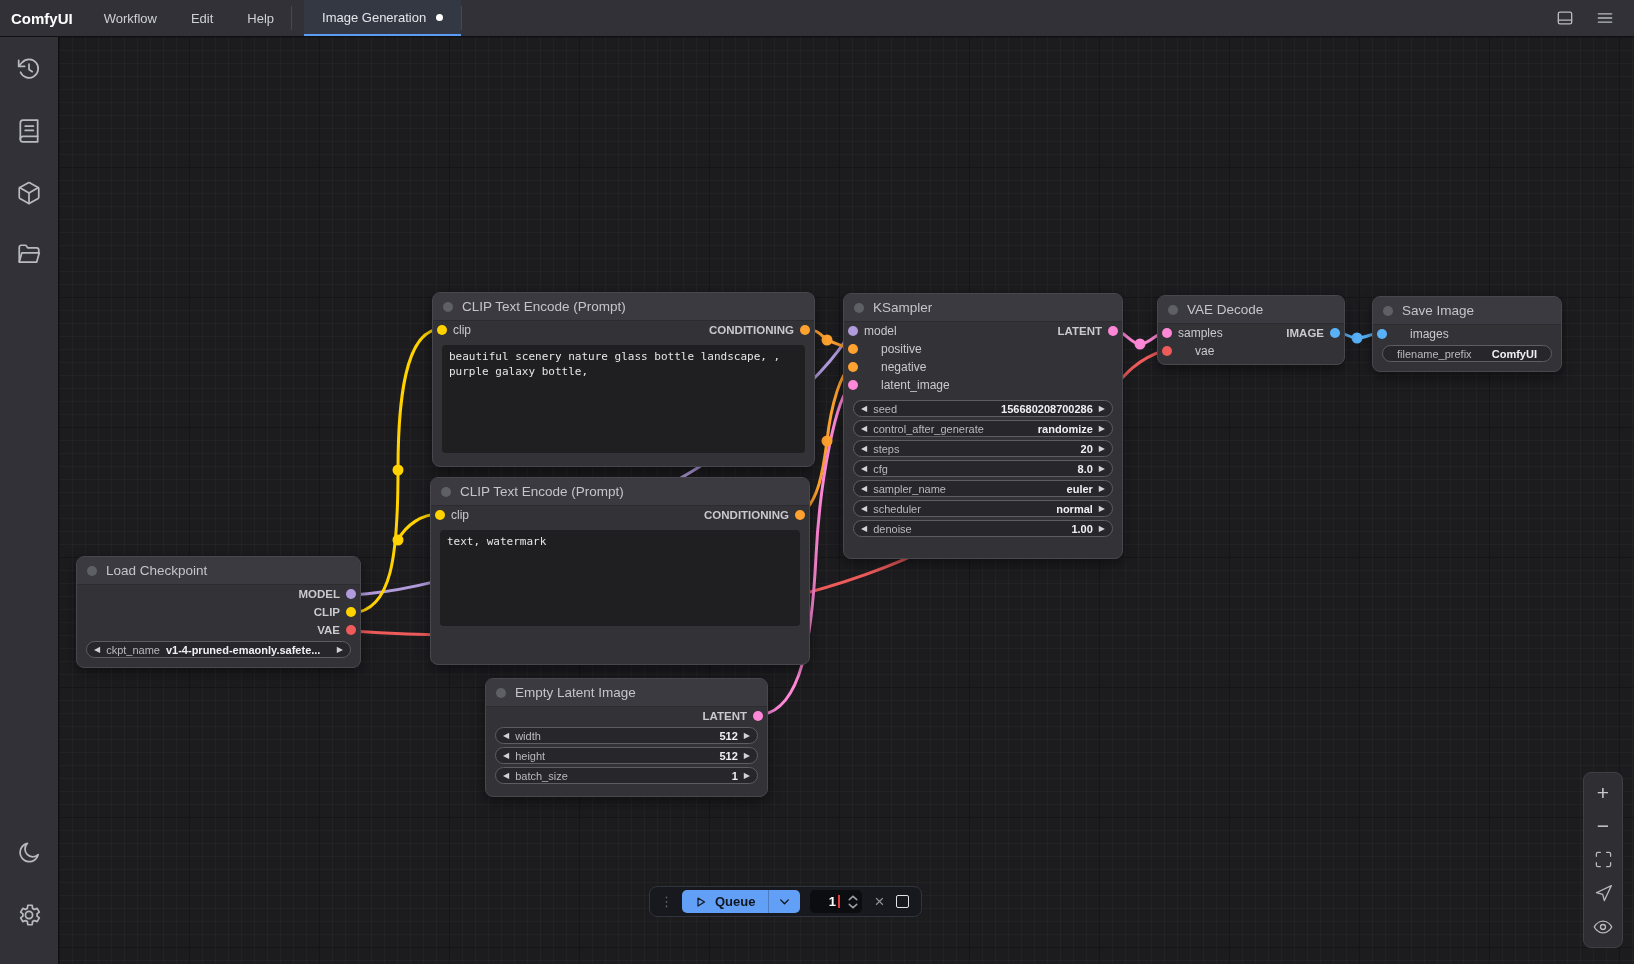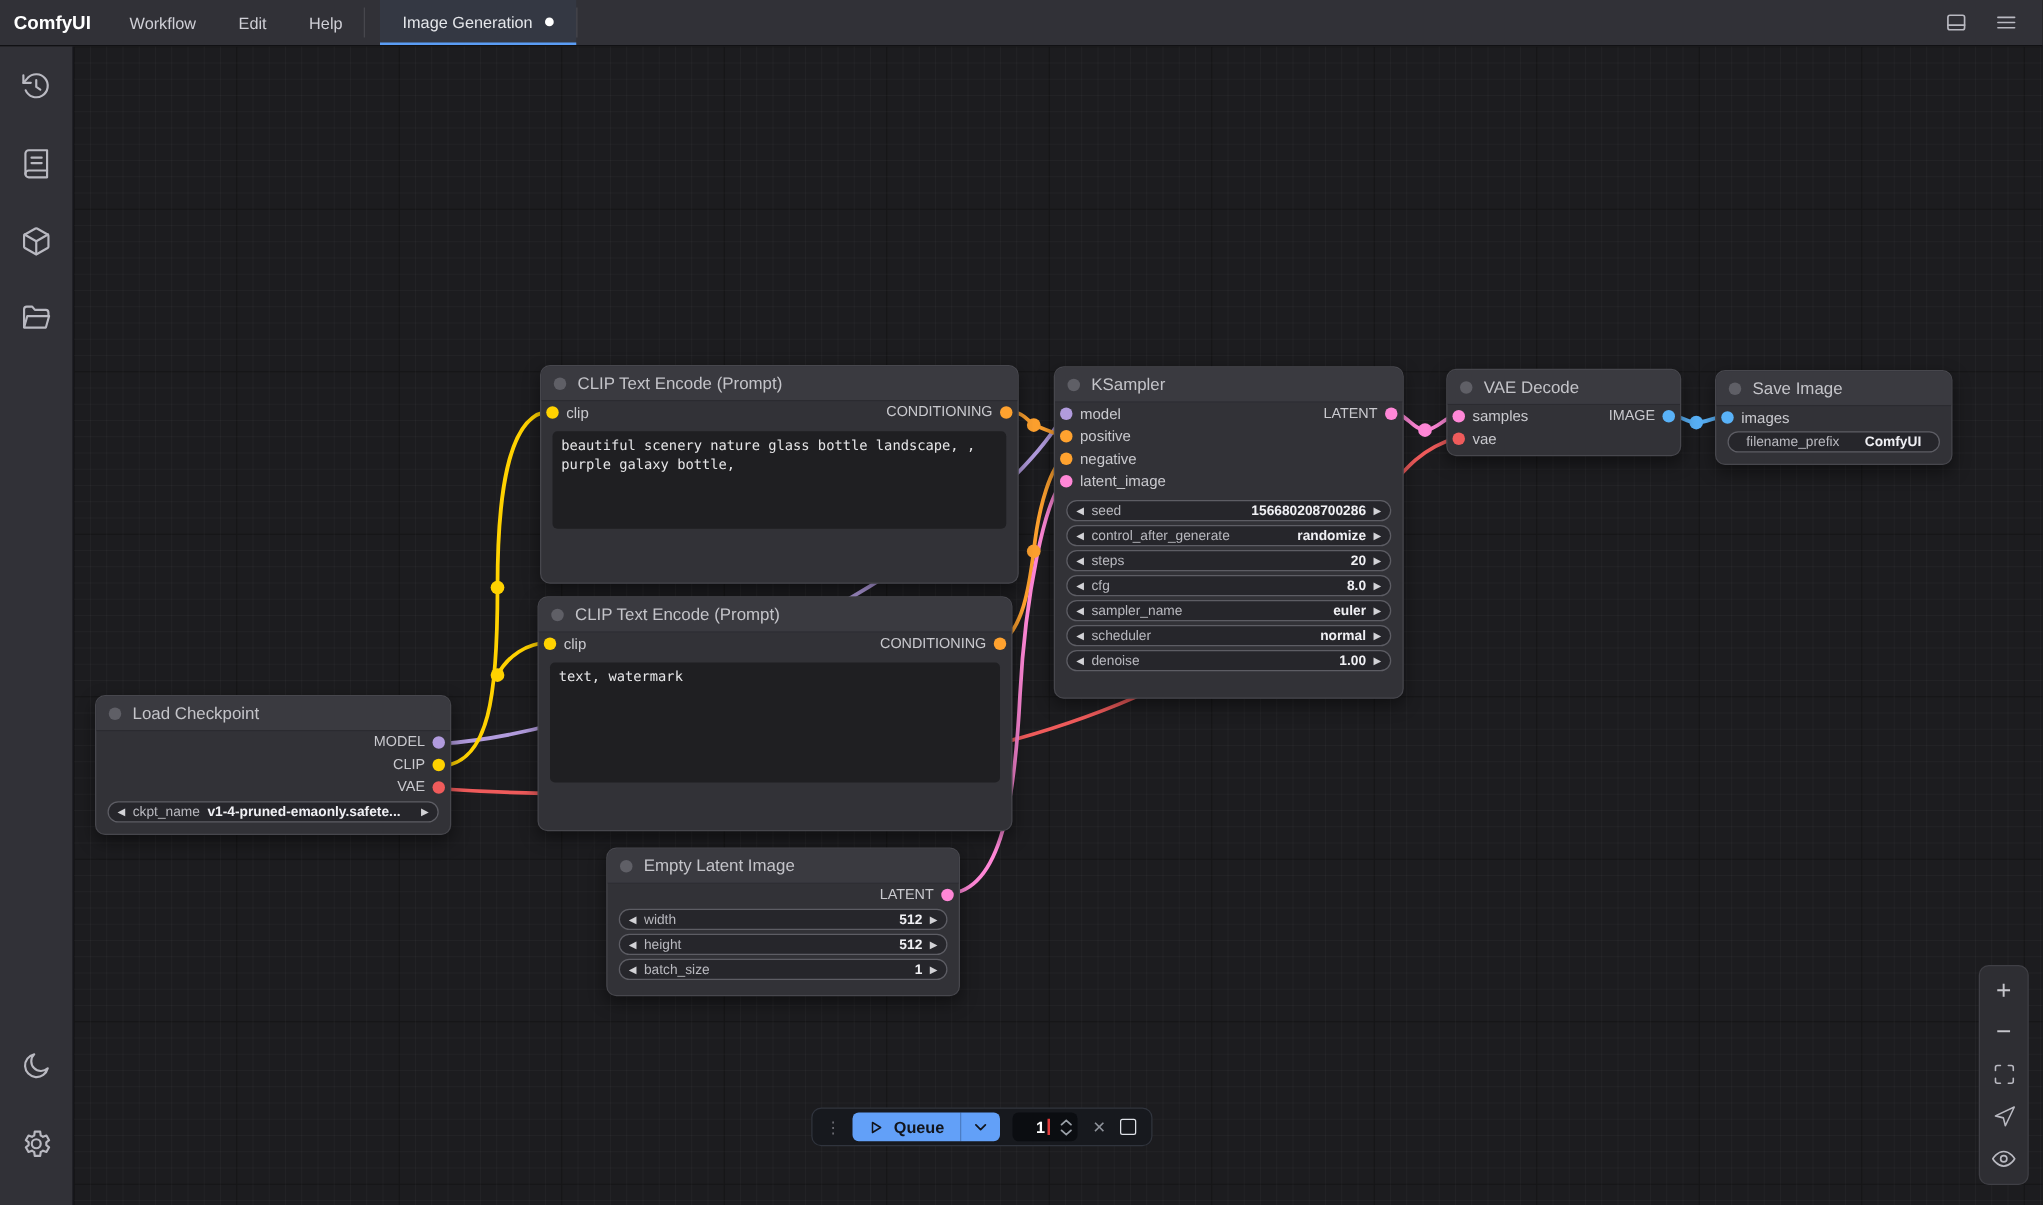--- a/index.html
+++ b/index.html
@@ -37,26 +37,26 @@
   svg.links { position:absolute; left:0; top:0; width:1634px; height:964px; z-index:1; pointer-events:none; }
   svg.links path { fill:none; stroke-width:3; }
 
   
   .node { position:absolute; z-index:2; background:#323237; border:1px solid #47474d; border-radius:8px;
     box-shadow:0 5px 14px rgba(0,0,0,0.45); color:#c8c8cc; }
   .node-title { height:28px; background:#3a3a40; border-radius:7px 7px 0 0; display:flex; align-items:center;
     gap:9px; padding:0 10px; font-size:13.5px; color:#c4c4c9; cursor:move; border-bottom:1px solid #2b2b30; }
   .collapse-dot { width:10px; height:10px; border-radius:50%; background:#5f5f66; flex:none; }
   .slot-row { height:18px; display:flex; align-items:center; padding:0 4px; font-size:12px; }
-  .slot-in  { justify-content:flex-start; gap:6px; }
+  .slot-in  { justify-content:flex-start; gap:23px; }
   .slot-out { justify-content:flex-end; gap:6px; }
   .slot-both { justify-content:space-between; }
   .slot-side { display:flex; align-items:center; gap:6px; }
   .dot { width:10px; height:10px; border-radius:50%; flex:none; }
-  .out-label { font-weight:normal; font-size:11.5px; color:#c9c9ce;text-align:right; }
+  .out-label { font-weight:bold; font-size:11.5px; color:#c9c9ce;text-align:right; }
   .in-label { color:#c9c9ce; }
   .pill { height:17px; margin:2px 9px 3px 9px; background:#26262b; border:1px solid #5d5d64; border-radius:9px;
     display:flex; align-items:center; padding:0 7px; gap:6px; font-size:11px; cursor:pointer; }
   .warr { color:#d2d2d6; font-size:8px; line-height:1; cursor:pointer; }
   .wlabel { color:#b9b9bf; }
   .wspacer { flex:1; }
   .wvalue { color:#f0f0f4; font-weight:bold; }
   .textbox { margin:6px 9px 10px 9px; background:#1f1f22; border-radius:4px; padding:5px 7px;
     font-family:"DejaVu Sans Mono", monospace; font-size:11px; color:#e6e6e8; line-height:1.35;
     white-space:pre-wrap; cursor:text; }
@@ -226,21 +226,21 @@
   <div class="slot-row slot-both">
     <span class="slot-side">
       <span class="dot" style="background: rgb(255, 210, 0);"></span>
       <span class="in-label">clip</span>
     </span>
     <span class="slot-side">
       <span class="out-label">CONDITIONING</span>
       <span class="dot" style="background: rgb(255, 162, 47);"></span>
     </span>
   </div>
-  <div class="textbox" style="height:78px;">beautiful scenery nature glass bottle landscape, , purple galaxy bottle,</div>
+  <div class="textbox" style="height:108px;">beautiful scenery nature glass bottle landscape, , purple galaxy bottle,</div>
 </div>
 
 <div class="node" style="left:430px; top:477px; width:380px; height:188px;">
   <div class="node-title">
     <span class="collapse-dot"></span>
     <span>CLIP Text Encode (Prompt)</span>
   </div>
   <div class="slot-row slot-both">
     <span class="slot-side">
       <span class="dot" style="background: rgb(255, 210, 0);"></span>

